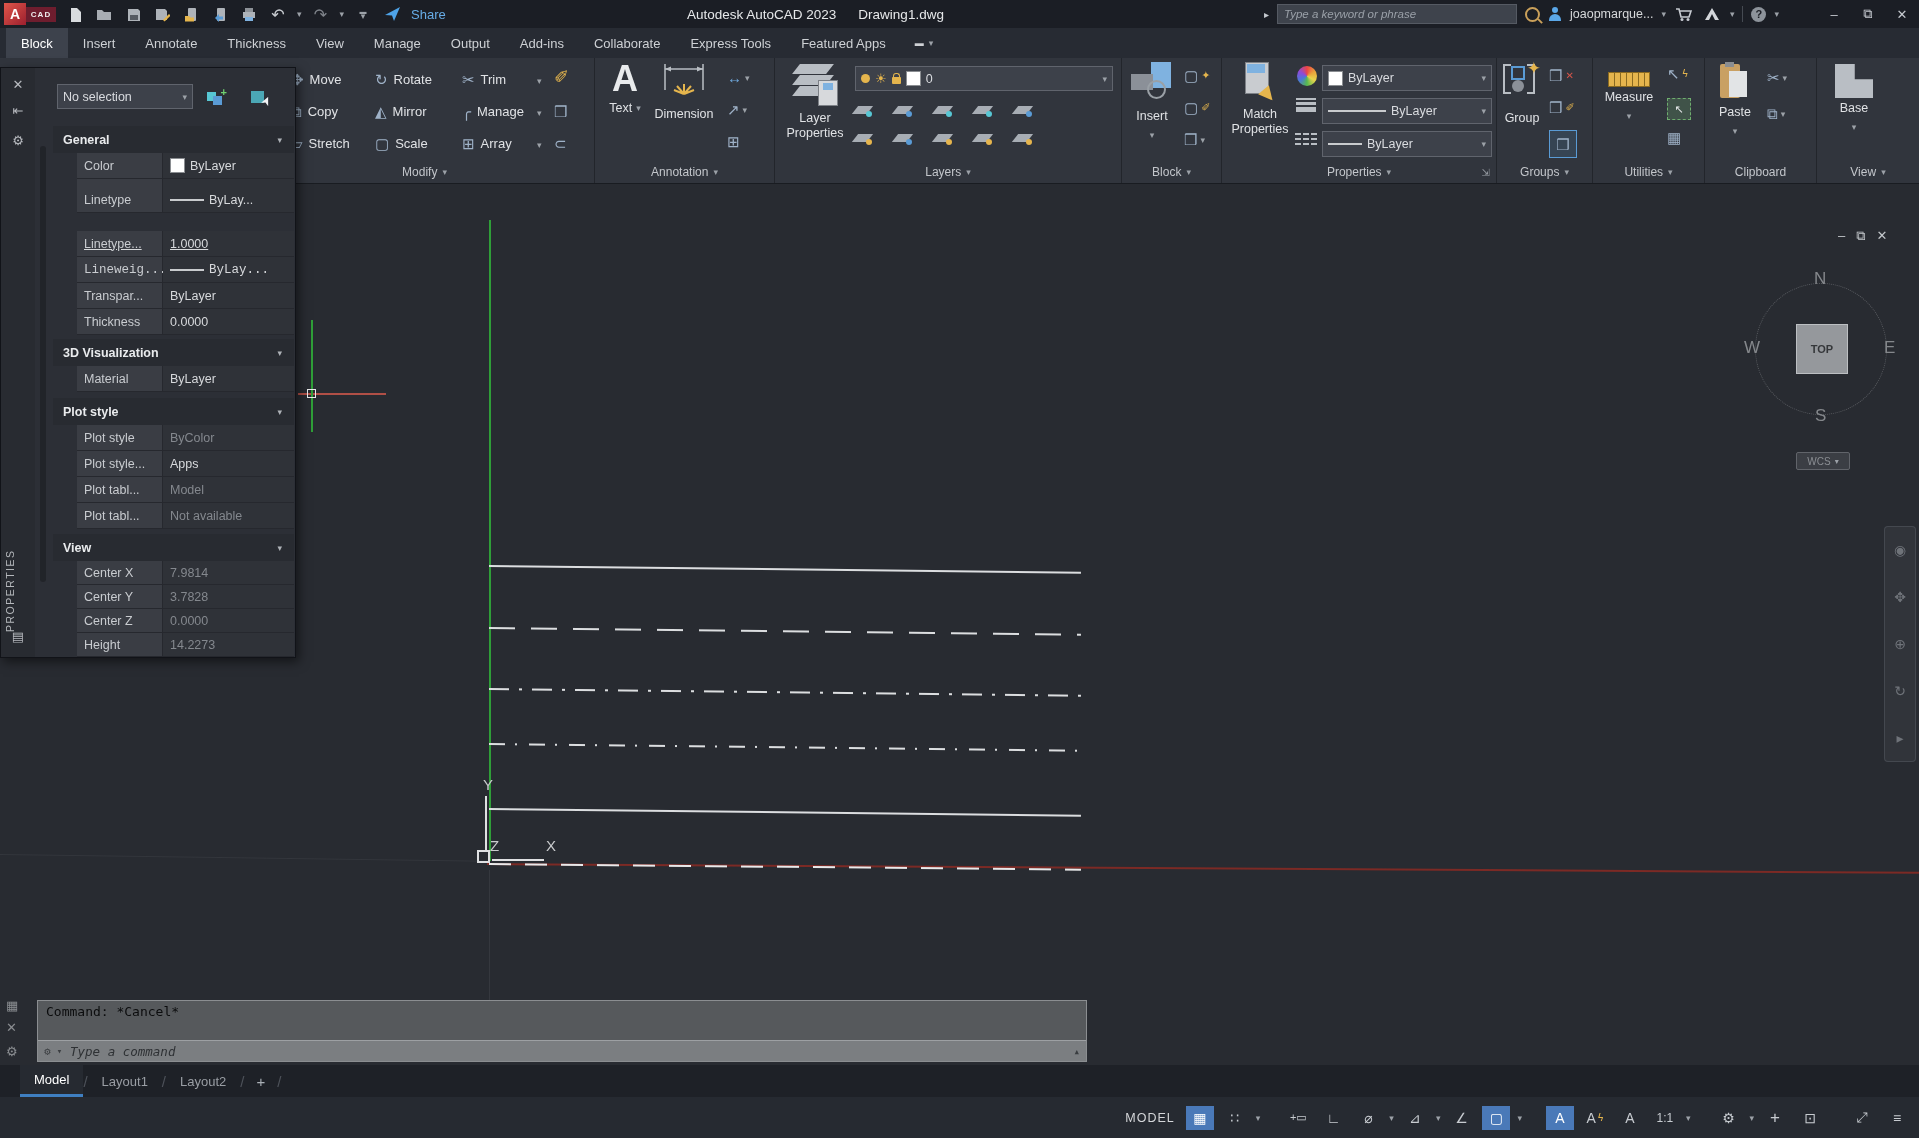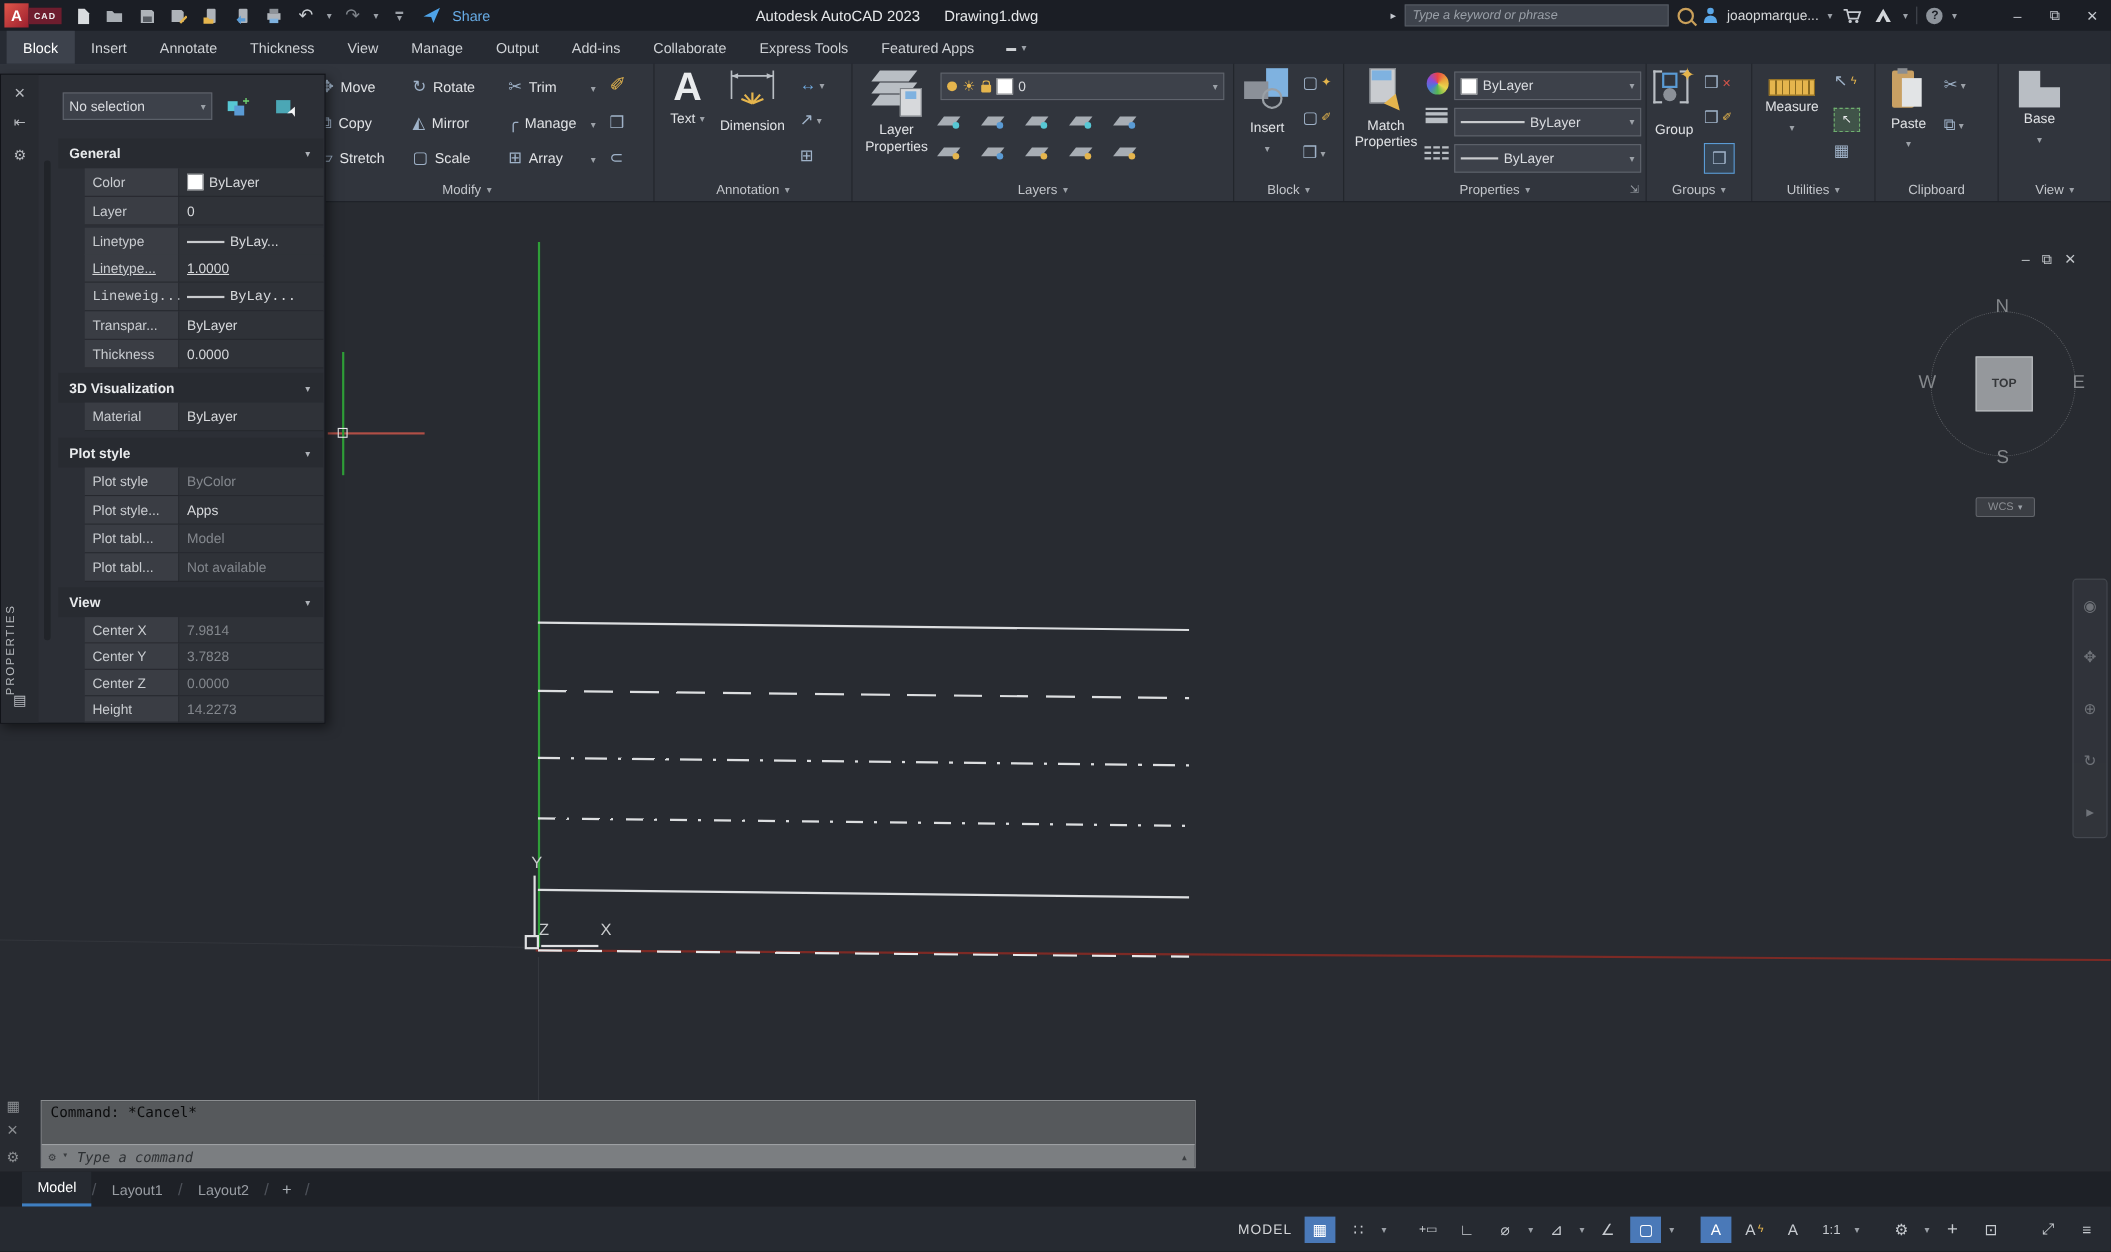--- a/index.html
+++ b/index.html
@@ -689,21 +689,21 @@
       <span class="pl">Color</span>
       <span class="pv">
           <span class="sw"></span>
           <span>ByLayer</span>
         </span>
       </div>
     <div class="prow" style="top:111px;">
       <span class="pl">Layer</span>
       <span class="pv">0</span>
       </div>
-    <div class="prow" style="top:139px;">
+    <div class="prow" style="top:119px;">
       <span class="pl">Linetype</span>
       <span class="pv">
           <span class="lineg"></span>
           <span>ByLay...</span>
         </span>
       </div>
     <div class="prow" style="top:163px;text-decoration:underline;">
       <span class="pl">Linetype...</span>
       <span class="pv">1.0000</span>
       </div>

